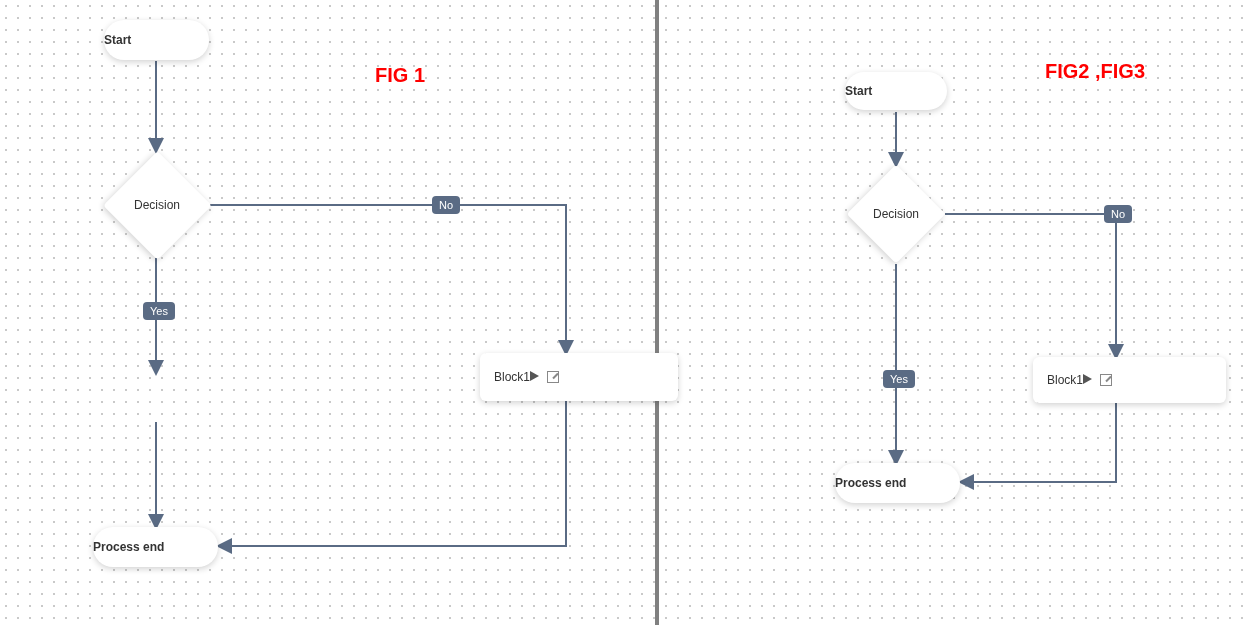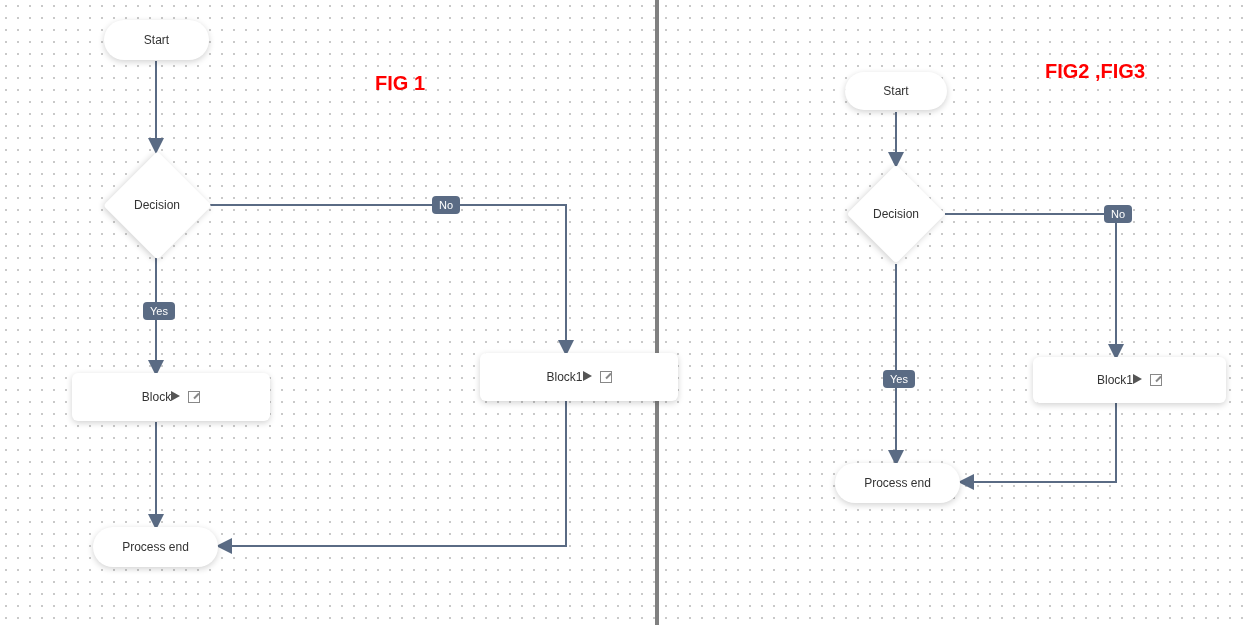--- a/index.html
+++ b/index.html
@@ -3,22 +3,22 @@
 <meta charset="utf-8">
 <style>
 html,body{margin:0;padding:0;width:1253px;height:625px;font-family:Arial,Helvetica,sans-serif;background:#fff;overflow:hidden}
 .canvas{position:relative;width:1253px;height:625px}
 .dots{position:absolute;inset:0;background-image:radial-gradient(circle,#c9c9c9 1px,transparent 1px);background-size:12px 12px}
 .divider{position:absolute;top:0;left:655px;width:4px;height:625px;background:#808080}
 
 .fig-label{position:absolute;color:#ff0000;font-size:20px;font-weight:600}
 
 .node{position:absolute;background:#fff;box-shadow:0 2px 6px rgba(0,0,0,.18);display:flex;align-items:center;font-size:12px;color:#333}
-.terminator{border-radius:999px;justify-content:center;font-weight:400}
-.block{border-radius:6px;padding:0 14px;justify-content:center}
+.terminator{border-radius:999px;font-weight:700}
+.block{border-radius:6px;padding:0 14px;justify-content:flex-start}
 .block .label{font-weight:500}
 .block .icons{display:flex;gap:8px;color:#555}
 .decision{background:transparent;box-shadow:none}
 .decision .diamond{position:absolute;inset:0;display:flex;align-items:center;justify-content:center}
 .decision .diamond::before{content:"";position:absolute;width:70%;height:70%;top:15%;left:15%;transform:rotate(45deg);background:#fff;box-shadow:0 2px 6px rgba(0,0,0,.18);border-radius:4px}
 .decision .dlabel{position:relative;z-index:2;font-size:12px;font-weight:500;color:#333}
 
 .badge{position:absolute;background:#5a6b84;color:#fff;font-size:11px;font-weight:500;padding:3px 7px;border-radius:4px}
 
 svg.arrows{position:absolute;inset:0;width:100%;height:100%;pointer-events:none}
@@ -29,21 +29,21 @@
 .edit-icon{width:12px;height:12px;border:1.5px solid #888;position:relative;display:inline-block;box-sizing:border-box}
 .edit-icon::after{content:"";position:absolute;width:7px;height:2px;background:#888;transform:rotate(-45deg);top:3px;left:4px}
 </style>
 </head>
 <body>
 
 <div class="canvas">
   <div class="dots"></div>
   <div class="divider"></div>
 
-  <div class="fig-label" style="left:375px;top:72px">FIG 1</div>
+  <div class="fig-label" style="left:375px;top:64px">FIG 1</div>
 
   <div class="fig-label" style="left:1045px;top:60px">FIG2 ,FIG3</div>
 
   <svg class="arrows">
     <defs>
       <marker id="ah" markerWidth="8" markerHeight="8" refX="6" refY="4" orient="auto">
         <path d="M0,0 L8,4 L0,8 z" class="arrow-head"></path>
       </marker>
     </defs>
 
@@ -64,27 +64,20 @@
 
   <div class="node decision" style="left:102px;top:150px;width:110px;height:110px">
     <div class="diamond">
         <span class="dlabel">Decision</span>
       </div>
   </div>
 
   <div class="badge" style="left:143px;top:302px">Yes</div>
   <div class="badge" style="left:432px;top:196px">No</div>
 
-  <div class="node block" style="left:72px;top:373px;width:170px;height:48px">
-    <span class="label">Block</span>
-    <span class="icons">
-      <span class="play-icon"></span>
-      <span class="edit-icon"></span>
-    </span>
-  </div>
 
   <div class="node block" style="left:480px;top:353px;width:170px;height:48px">
     <span class="label">Block1</span>
     <span class="icons">
       <span class="play-icon"></span>
       <span class="edit-icon"></span>
     </span>
   </div>
 
   <div class="node terminator" style="left:93px;top:527px;width:125px;height:40px">

